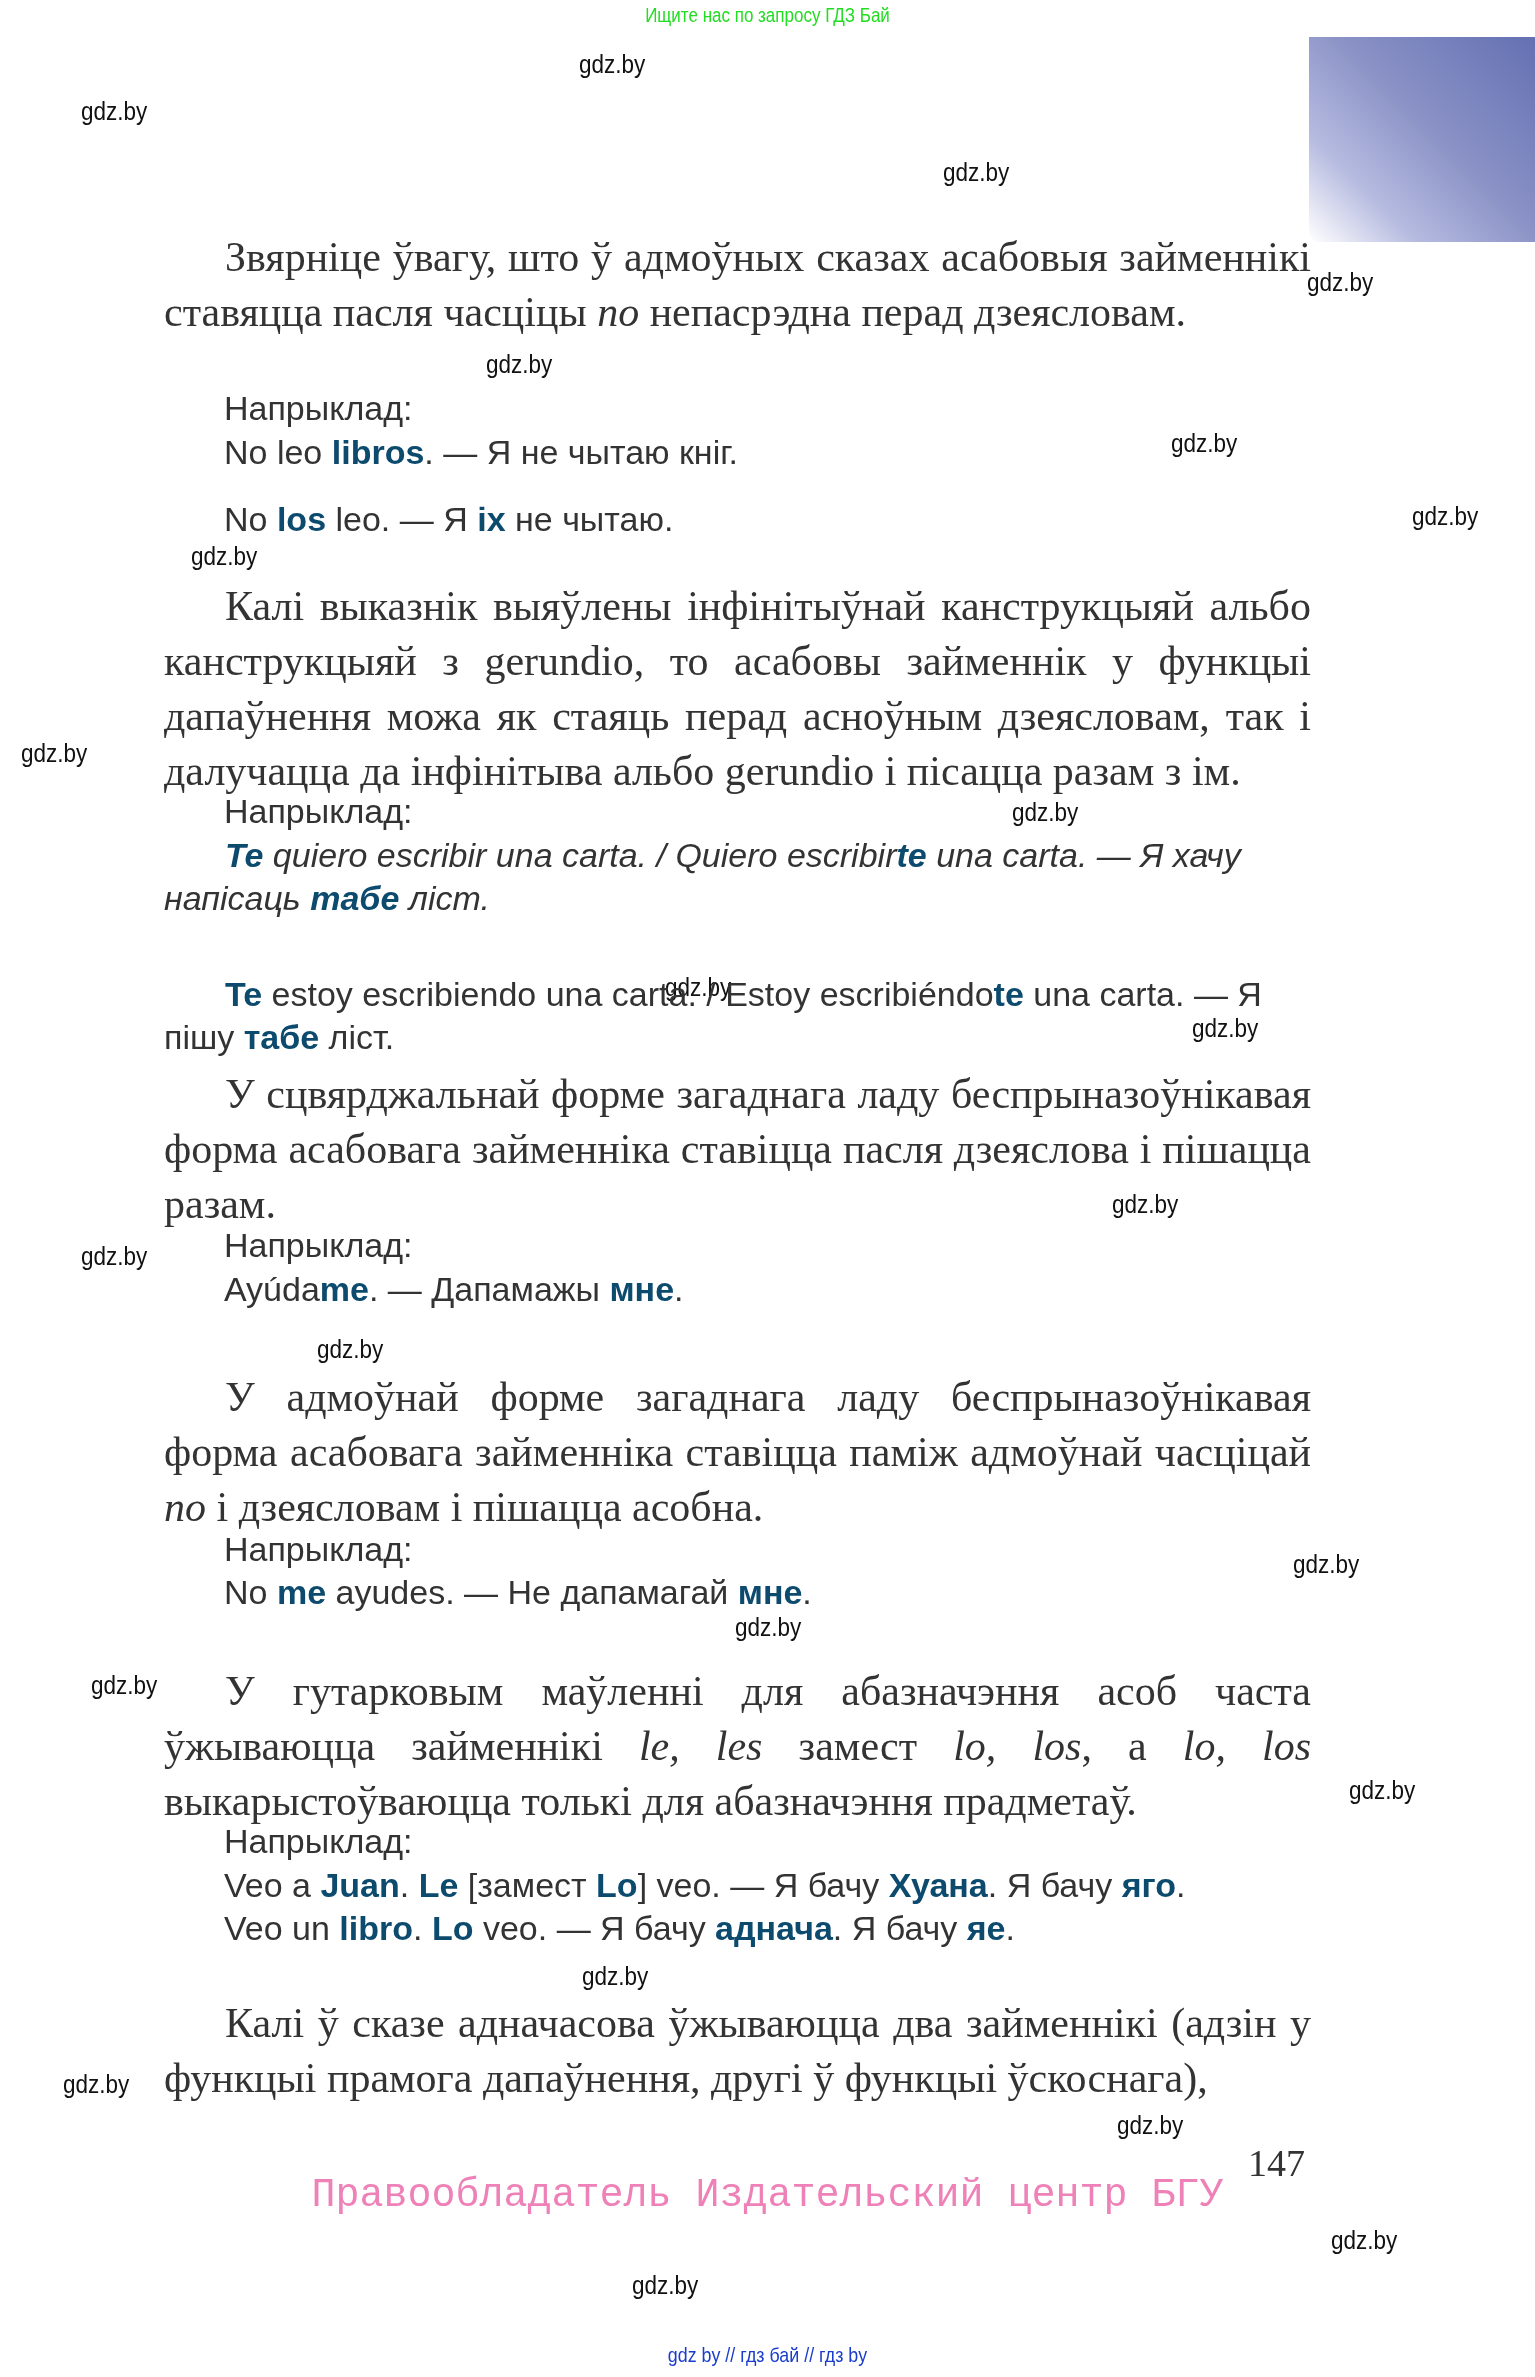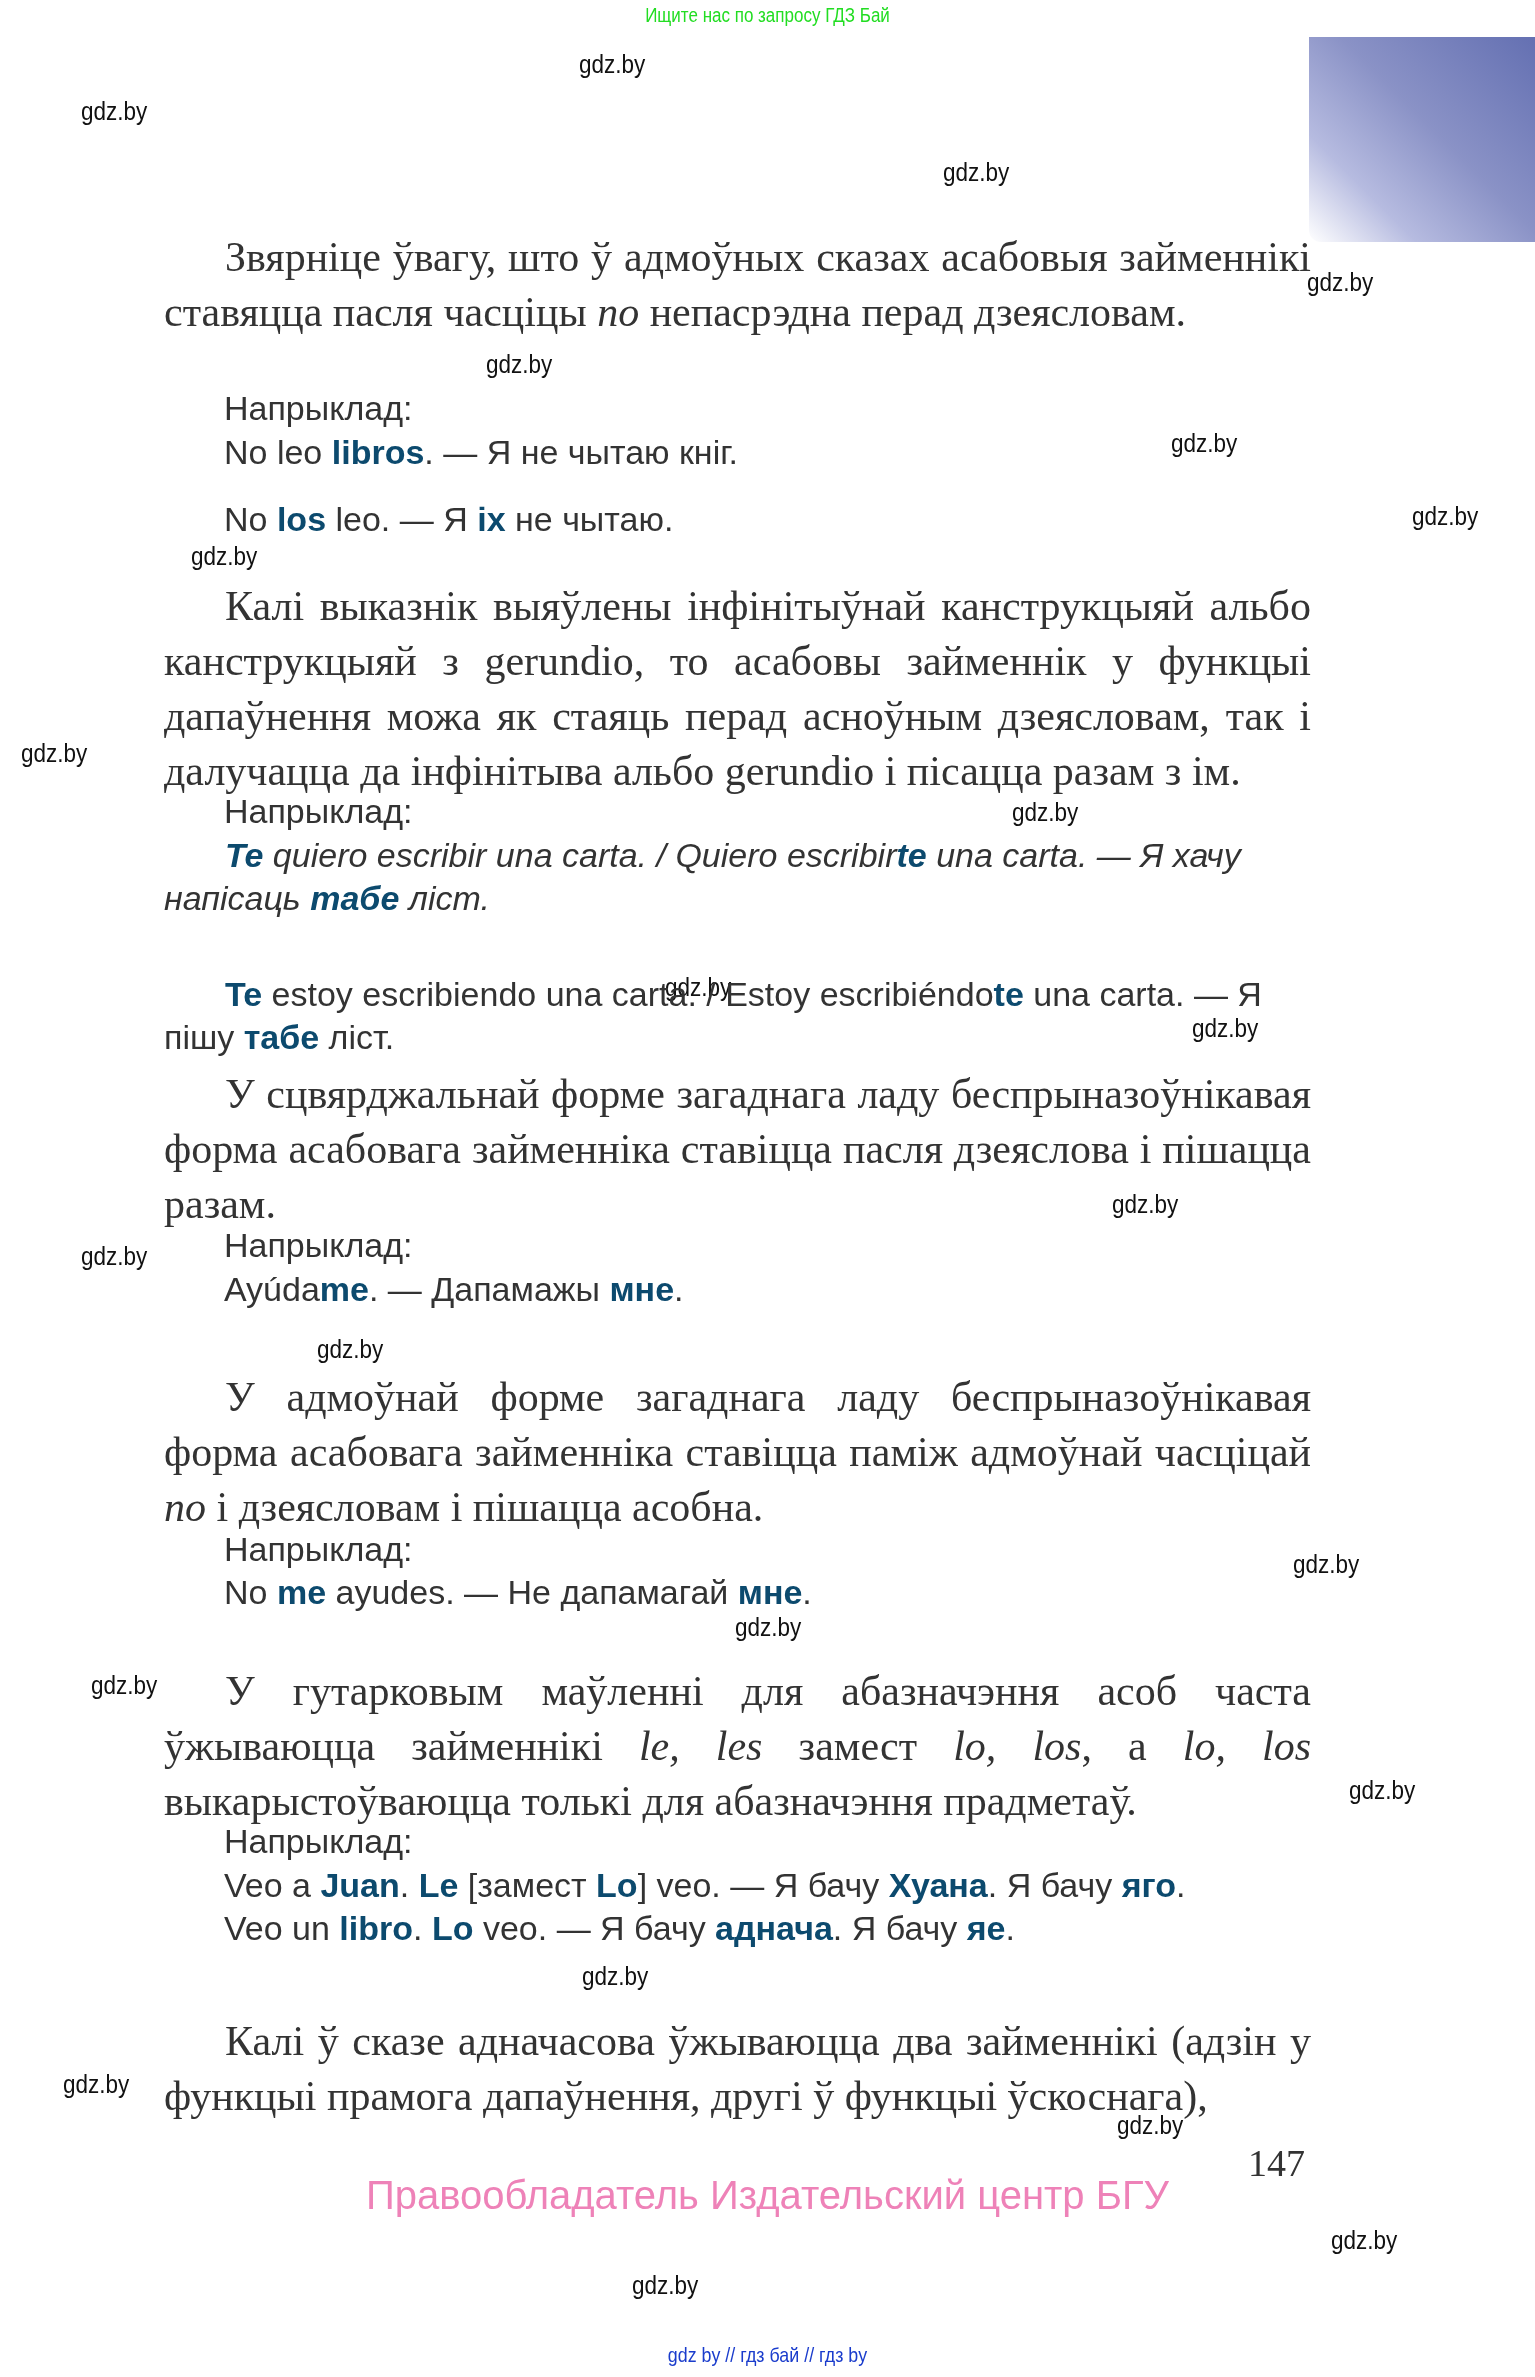--- a/index.html
+++ b/index.html
@@ -8,21 +8,21 @@
   .top-banner { left:0; width:1535px; top:3.5px; text-align:center; color:#22dd22; font-family:"Liberation Sans", sans-serif; font-size:20px; transform:scaleX(0.85); }
   .corner-block { left:1309px; top:37px; width:226px; height:205px; background:linear-gradient(225deg,#6470b2 0%,#8a92c6 45%,#b6bbe0 75%,#ffffff 100%); border-bottom-left-radius:12px; }
   .wm { font-family:"Liberation Sans", sans-serif; font-size:25px; color:#111; white-space:nowrap; transform:scaleX(0.9); transform-origin:left top; }
   .para { position:absolute; left:164px; width:1147px; font-family:"Liberation Serif", serif; font-size:42px; line-height:55px; color:#333; text-align:justify; }
   .para .first { display:inline-block; width:61px; }
   .para i { font-style:italic; }
   .ex { position:absolute; left:224px; width:1086px; font-family:"Liberation Sans", sans-serif; font-size:34px; line-height:43px; color:#333; }
   .ex.full { left:164px; width:1147px; text-indent:61px; }
   .ex b { font-weight:bold; color:#0c4a6e; }
   .page-num { left:1248px; top:2127px; font-family:"Liberation Serif", serif; font-size:38px; color:#333;margin-top:14px; }
-  .copyright { left:0; width:1535px; top:2173px; text-align:center; font-family:Liberation Sans, sans-serif; font-size:40px; color:#ee82b8; }
+  .copyright { left:0; width:1535px; top:2173px; text-align:center; font-family:Liberation Mono, monospace; font-size:40px; color:#ee82b8; }
   .footer-links { left:0; width:1535px; top:2343px; text-align:center; font-family:"Liberation Sans", sans-serif; font-size:21px; color:#1a3ccc; transform:scaleX(0.85); }
 </style>
 </head>
 <body>
 
 <div class="abs top-banner">Ищите нас по запросу ГДЗ Бай</div>
 <div class="abs corner-block"></div>
 
 <div id="wm-layer">
     <div class="abs wm" style="left: 579px; top: 50px;">gdz.by</div>
@@ -67,18 +67,18 @@
 
 <div class="para" style="top:1370px;"><span class="first"></span>У адмоўнай форме загаднага ладу беспрыназоўнікавая форма асабовага займенніка ставіцца паміж адмоўнай часціцай <i>no</i> і дзеясловам і пішацца асобна.</div>
 <div class="ex" style="top:1528px;">Напрыклад:</div>
 <div class="ex" style="top:1571px;">No <b>me</b> ayudes. — Не дапамагай <b>мне</b>.</div>
 
 <div class="para" style="top:1664px;"><span class="first"></span>У гутарковым маўленні для абазначэння асоб часта ўжываюцца займеннікі <i>le, les</i> замест <i>lo, los</i>, а <i>lo, los</i> выкарыстоўваюцца толькі для абазначэння прадметаў.</div>
 <div class="ex" style="top:1820px;">Напрыклад:</div>
 <div class="ex" style="top:1864px;">Veo a <b>Juan</b>. <b>Le</b> [замест <b>Lo</b>] veo. — Я бачу <b>Хуана</b>. Я бачу <b>яго</b>.</div>
 <div class="ex" style="top:1907px;">Veo un <b>libro</b>. <b>Lo</b> veo. — Я бачу <b>аднача</b>. Я бачу <b>яе</b>.</div>
 
-<div class="para" style="top:1996px;margin-top:18px;"><span class="first"></span>Калі ў сказе аднача­сова ўжываюцца два займеннікі (адзін у функцыі прамога дапаўнення, другі ў функцыі ўскоснага),</div>
+<div class="para" style="top:1996px;"><span class="first"></span>Калі ў сказе аднача­сова ўжываюцца два займеннікі (адзін у функцыі прамога дапаўнення, другі ў функцыі ўскоснага),</div>
 
 <div class="abs page-num">147</div>
 <div class="abs copyright">Правообладатель Издательский центр БГУ</div>
 <div class="abs footer-links">gdz by  //  гдз бай  //  гдз by</div>
 
 
 </body></html>

